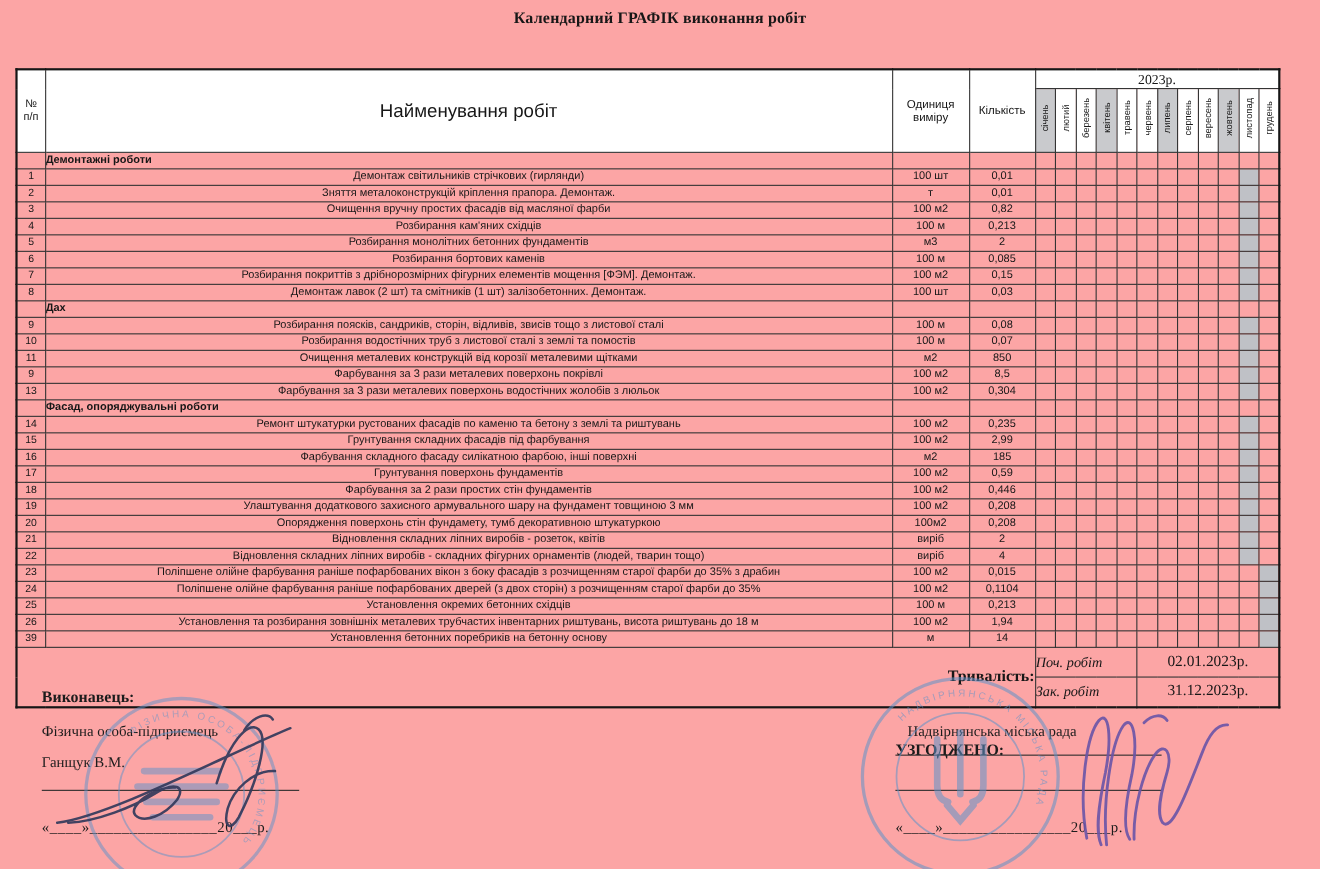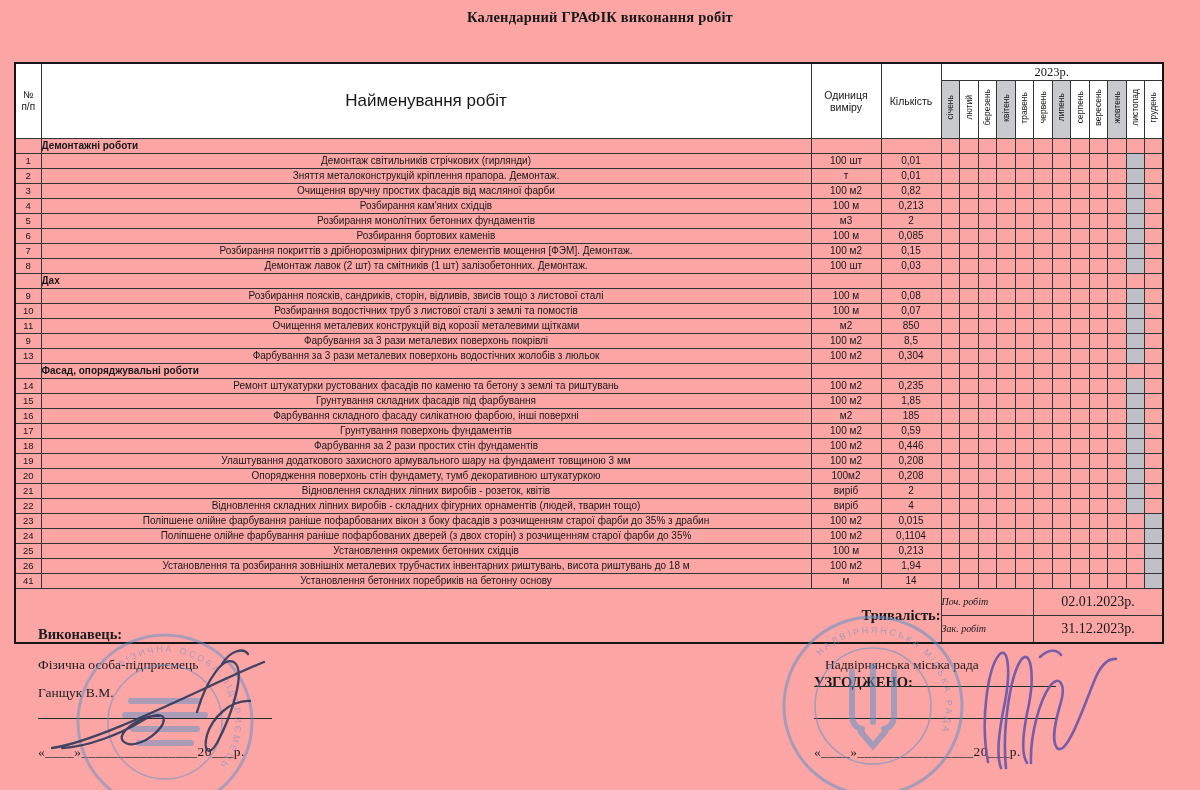--- a/index.html
+++ b/index.html
@@ -23,21 +23,21 @@
   .vert{writing-mode:vertical-rl;transform:rotate(180deg);font-size:8.5px;line-height:1;
         display:inline-block;padding:1px 0;}
   tbody td{height:14px;font-size:10px;line-height:1.05;white-space:nowrap;overflow:hidden;}
   .c-num{text-align:center;font-size:9.5px;}
   .c-name{text-align:center;padding:0 3px;}
   .c-name.group{text-align:left;font-weight:bold;}
   .c-unit,.c-qty{text-align:center;}
   td.gantt{background:var(--shade,#bfc1c6);}
   .f-dur{text-align:right;padding-right:10px;font-family:"Liberation Serif",serif;
          font-weight:bold;font-size:14.5px;}
-  .f-lab{font-family:"Liberation Serif",serif;font-style:italic;font-size:10px;
+  .f-lab{font-family:"Liberation Serif",serif;font-style:italic;font-size:13px;
          padding-left:7px;height:26px;text-align:left;}
   .f-date{font-family:"Liberation Serif",serif;font-size:14px;text-align:center;}
   .sigblock{position:absolute;top:626px;font-family:"Liberation Serif",serif;font-size:13.5px;color:#1c1c1c;}
   .sig-left{left:38px;width:300px;}
   .sig-right{left:814px;width:330px;}
   .sig-head{font-weight:bold;font-size:14.5px;}
   .sigline{position:absolute;border-bottom:1.4px solid #2c2c2c;height:0;}
   .sigdate{position:absolute;top:118px;left:0;font-size:13.5px;letter-spacing:.5px;}
   .overlay{position:absolute;left:0;top:0;width:1200px;height:790px;pointer-events:none;}
   .ringtext{font-family:"Liberation Sans",sans-serif;font-size:9px;letter-spacing:2.5px;}
@@ -385,21 +385,21 @@
           <td class="c-month"></td>
           <td class="c-month"></td>
           <td class="c-month"></td>
           <td class="c-month gantt"></td>
           <td class="c-month"></td>
         </tr>
         <tr>
           <td class="c-num">15</td>
           <td class="c-name">Грунтування складних фасадів під фарбування</td>
           <td class="c-unit">100 м2</td>
-          <td class="c-qty">1,85</td>
+          <td class="c-qty">2,99</td>
           <td class="c-month"></td>
           <td class="c-month"></td>
           <td class="c-month"></td>
           <td class="c-month"></td>
           <td class="c-month"></td>
           <td class="c-month"></td>
           <td class="c-month"></td>
           <td class="c-month"></td>
           <td class="c-month"></td>
           <td class="c-month"></td>
@@ -598,21 +598,21 @@
           <td class="c-month"></td>
           <td class="c-month"></td>
           <td class="c-month"></td>
           <td class="c-month"></td>
           <td class="c-month"></td>
           <td class="c-month"></td>
           <td class="c-month"></td>
           <td class="c-month gantt"></td>
         </tr>
         <tr>
-          <td class="c-num">41</td>
+          <td class="c-num">39</td>
           <td class="c-name">Установлення бетонних поребриків на бетонну основу</td>
           <td class="c-unit">м</td>
           <td class="c-qty">14</td>
           <td class="c-month"></td>
           <td class="c-month"></td>
           <td class="c-month"></td>
           <td class="c-month"></td>
           <td class="c-month"></td>
           <td class="c-month"></td>
           <td class="c-month"></td>

